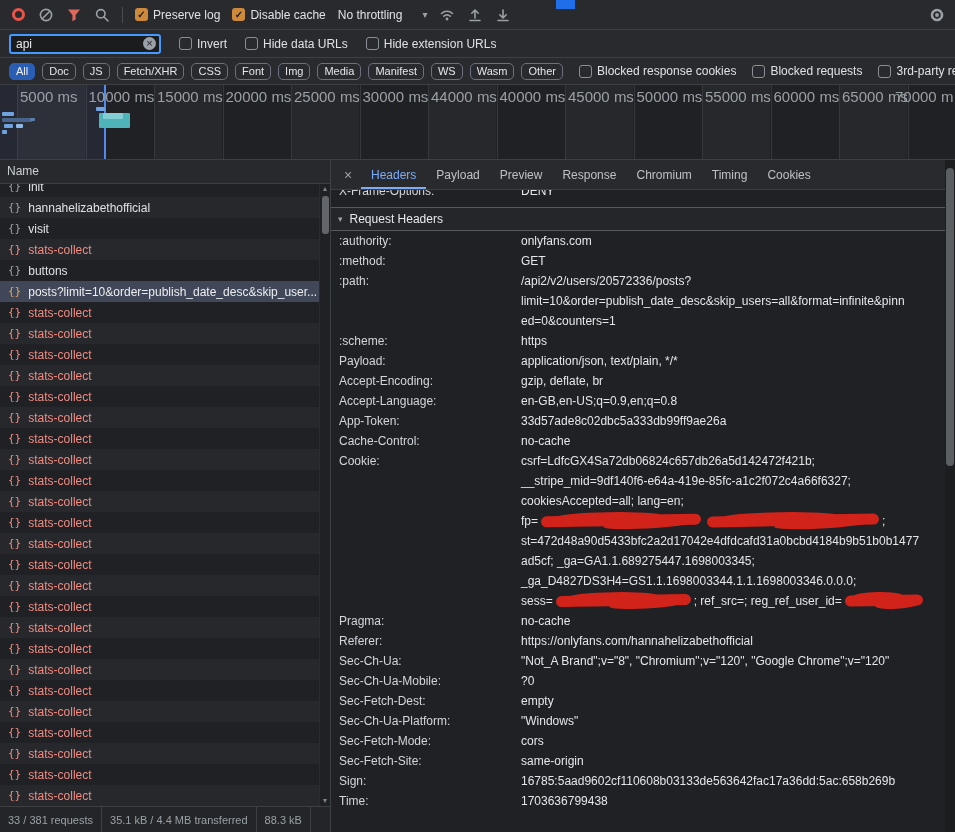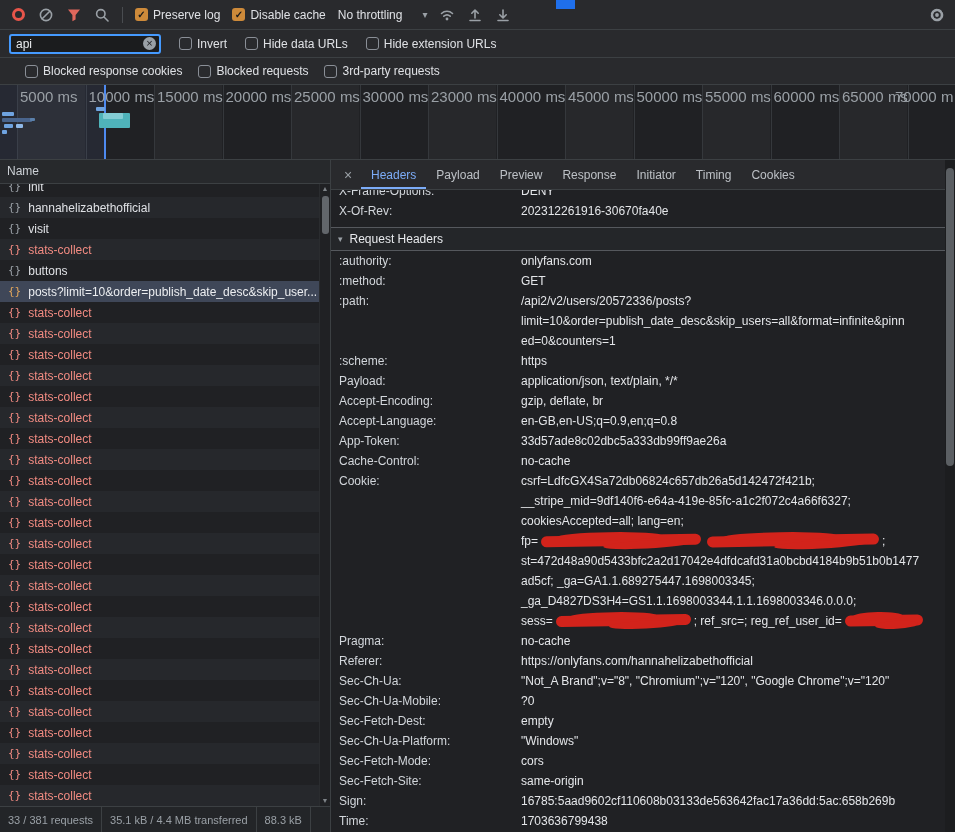--- a/index.html
+++ b/index.html
@@ -195,20 +195,34 @@
       <span class="cb unchecked"></span>
       <span>Hide data URLs</span>
     </label>
     <label class="cb-label">
       <span class="cb unchecked"></span>
       <span>Hide extension URLs</span>
     </label>
   </div>
 
   <div class="pills-row">
+    <div class="pills" id="pills">
+        <div class="pill active">All</div>
+        <div class="pill">Doc</div>
+        <div class="pill">JS</div>
+        <div class="pill">Fetch/XHR</div>
+        <div class="pill">CSS</div>
+        <div class="pill">Font</div>
+        <div class="pill">Img</div>
+        <div class="pill">Media</div>
+        <div class="pill">Manifest</div>
+        <div class="pill">WS</div>
+        <div class="pill">Wasm</div>
+        <div class="pill">Other</div>
+      </div>
     <div class="pill-cbs" id="pill-cbs">
         <label class="cb-label">
           <span class="cb unchecked"></span>
           <span>Blocked response cookies</span>
         </label>
         <label class="cb-label">
           <span class="cb unchecked"></span>
           <span>Blocked requests</span>
         </label>
         <label class="cb-label">
@@ -247,21 +261,21 @@
         <div class="ov-bar" style="left: 99px; top: 28px; width: 31px; height: 15px; background: rgb(79, 179, 186);"></div>
         <div class="ov-bar" style="left: 103px; top: 28px; width: 20px; height: 6px; background: rgb(131, 205, 212);"></div>
       </div>
     <div id="ov-labels">
         <div class="ov-label" style="left: 20px;">5000 ms</div>
         <div class="ov-label" style="left: 88.5px;">10000 ms</div>
         <div class="ov-label" style="left: 157px;">15000 ms</div>
         <div class="ov-label" style="left: 225.5px;">20000 ms</div>
         <div class="ov-label" style="left: 294px;">25000 ms</div>
         <div class="ov-label" style="left: 362.5px;">30000 ms</div>
-        <div class="ov-label" style="left: 431px;">23000 ms</div>
+        <div class="ov-label" style="left: 431px;">44000 ms</div>
         <div class="ov-label" style="left: 499.5px;">40000 ms</div>
         <div class="ov-label" style="left: 568px;">45000 ms</div>
         <div class="ov-label" style="left: 636.5px;">50000 ms</div>
         <div class="ov-label" style="left: 705px;">55000 ms</div>
         <div class="ov-label" style="left: 773.5px;">60000 ms</div>
         <div class="ov-label" style="left: 842px;">65000 ms</div>
         <div class="ov-label" style="left: 895px;">70000 m</div>
       </div>
   </div>
 
@@ -404,34 +418,30 @@
     </div>
 
     <div class="right">
       <div class="tabbar">
         <span class="tab-close">×</span>
         <div class="tabs" id="tabs">
             <div class="tab active">Headers</div>
             <div class="tab">Payload</div>
             <div class="tab">Preview</div>
             <div class="tab">Response</div>
-            <div class="tab">Initiator</div>
+            <div class="tab">Chromium</div>
             <div class="tab">Timing</div>
             <div class="tab">Cookies</div>
           </div>
       </div>
       <div class="hdr-content" id="hdr-content">
           <div class="hdr-row clip-top">
             <div class="hdr-name">X-Frame-Options:</div>
             <div class="hdr-val">DENY</div>
           </div>
-          <div class="hdr-row">
-            <div class="hdr-name">X-Of-Rev:</div>
-            <div class="hdr-val">202312261916-30670fa40e</div>
-          </div>
           <div class="section-head">
             <span class="tri">▾</span>
             <span>Request Headers</span>
           </div>
           <div class="hdr-row">
             <div class="hdr-name">:authority:</div>
             <div class="hdr-val">onlyfans.com</div>
           </div>
           <div class="hdr-row">
             <div class="hdr-name">:method:</div>

